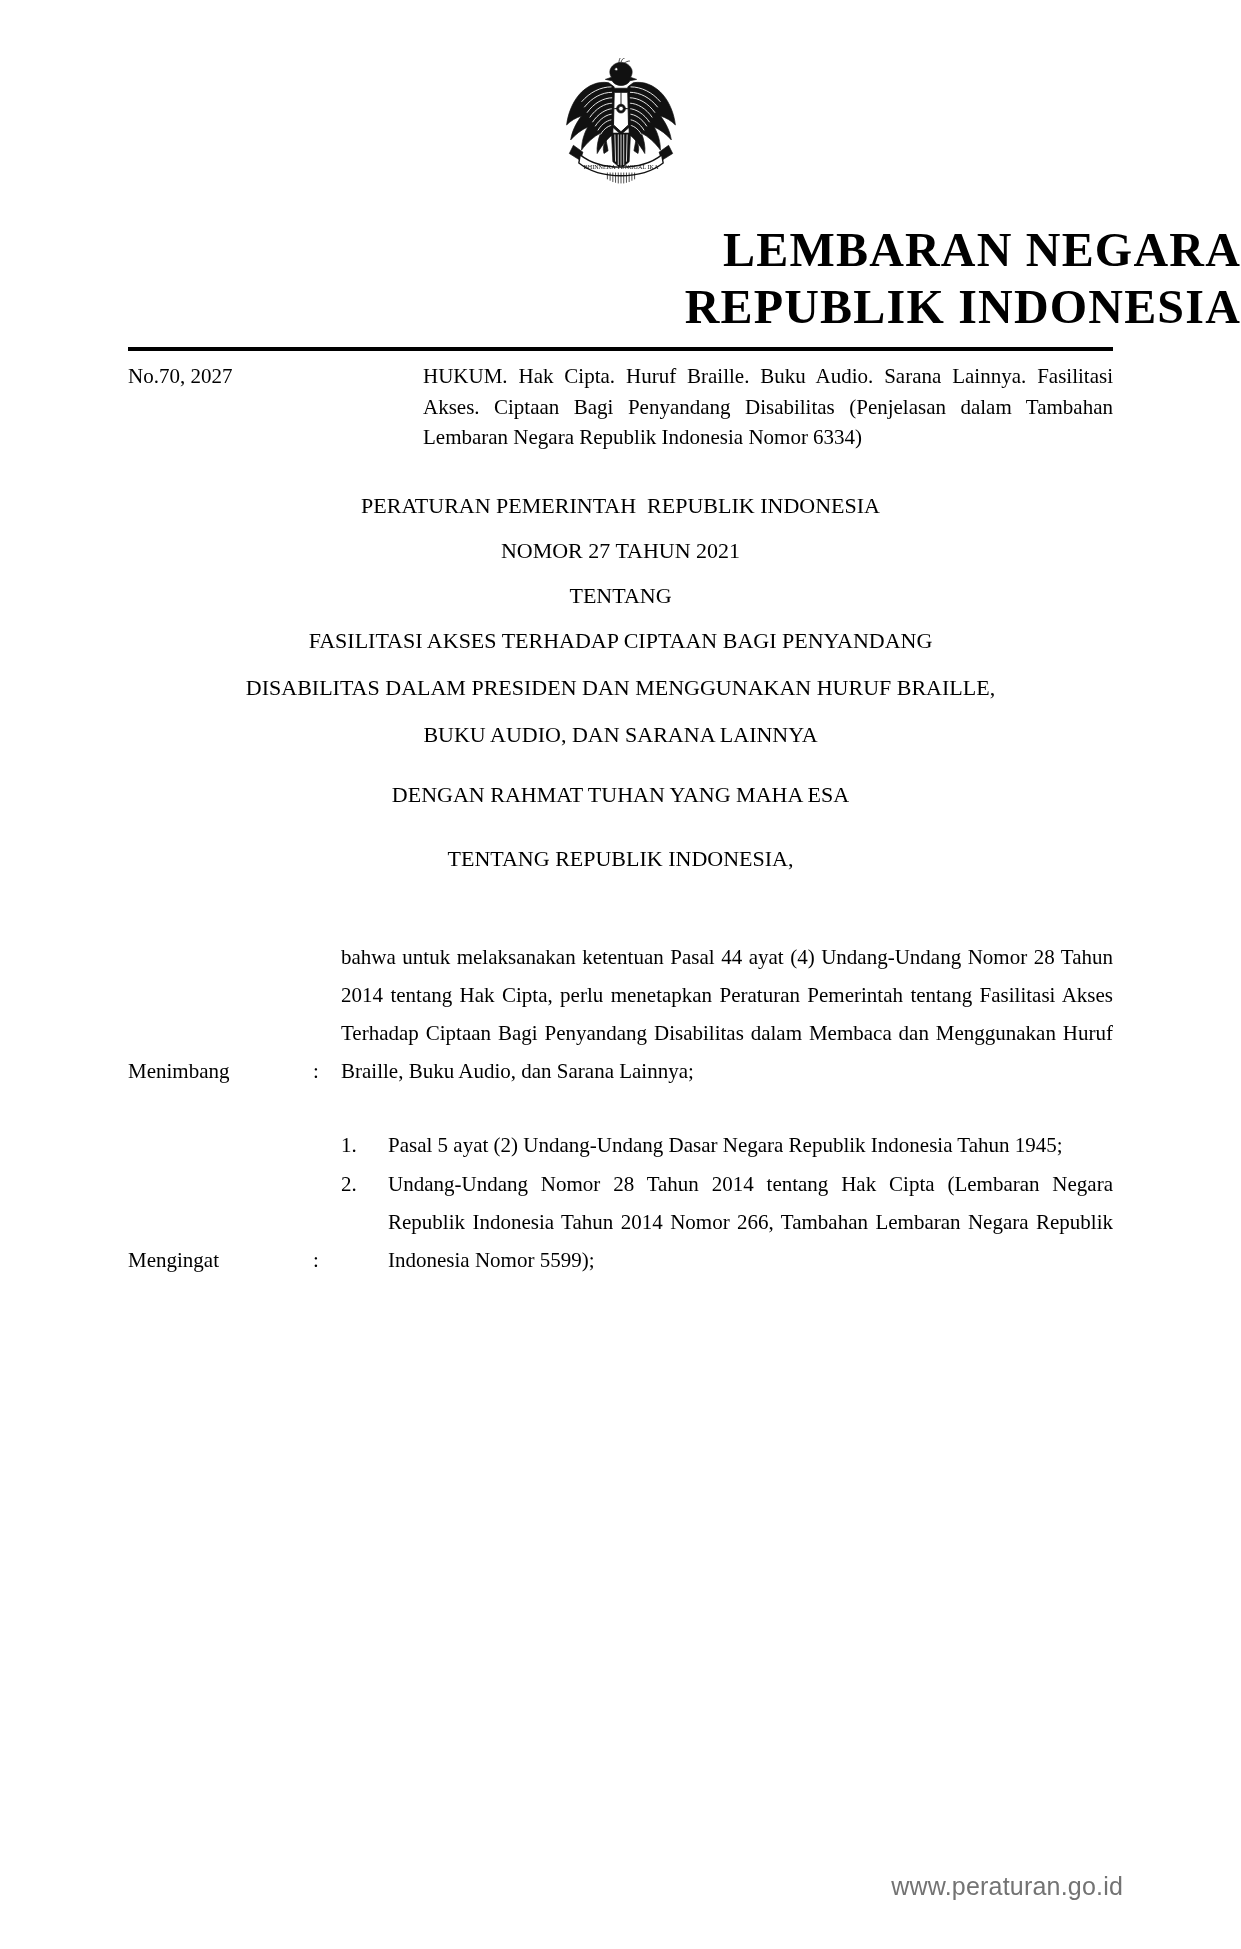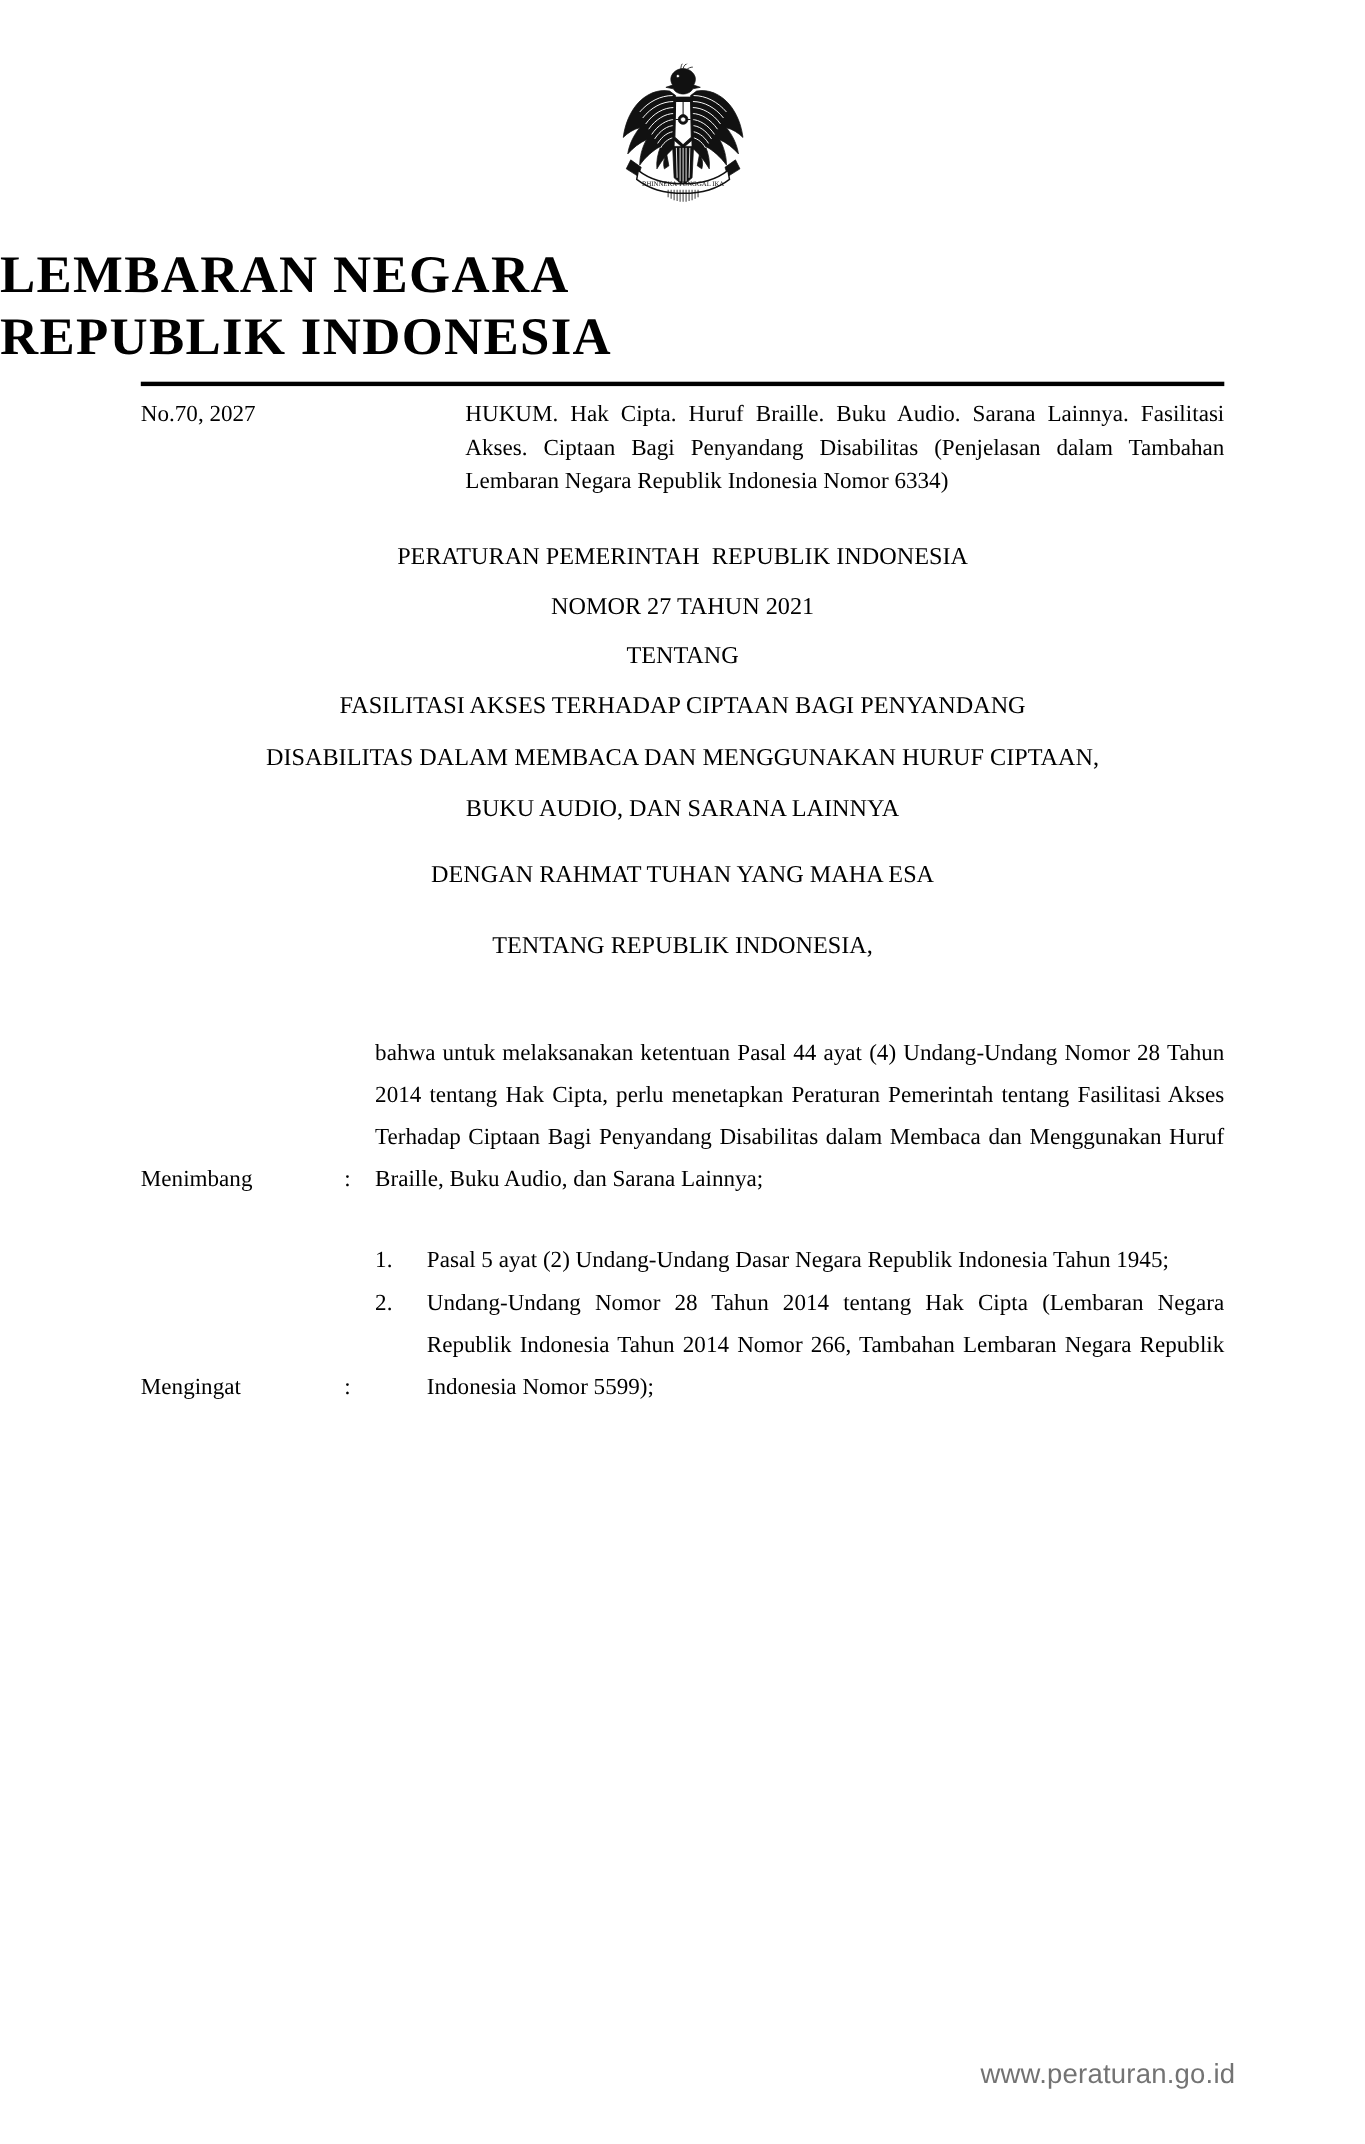--- a/index.html
+++ b/index.html
@@ -30,21 +30,21 @@
     padding-top: 58px;
   }
   .emblem {
     width: 136px;
     height: 140px;
     display: block;
   }
 
   
   .masthead {
-    text-align: left;
+    text-align: right;
     margin-top: 24px;
   }
   .masthead-line {
     font-family: "Liberation Serif", "DejaVu Serif", serif;
     font-weight: bold;
     font-size: 48px;
     letter-spacing: 1.2px;
     line-height: 1.18;
     white-space: nowrap;
   }
@@ -262,21 +262,21 @@
   <div class="meta-row">
     <div class="meta-no">No.70, 2027</div>
     <div class="meta-desc">HUKUM. Hak Cipta. Huruf Braille. Buku Audio. Sarana Lainnya. Fasilitasi Akses. Ciptaan Bagi Penyandang Disabilitas (Penjelasan dalam Tambahan Lembaran Negara Republik Indonesia Nomor 6334)</div>
   </div>
 
   <div class="title-block">
     <div class="title-line">PERATURAN PEMERINTAH  REPUBLIK INDONESIA</div>
     <div class="title-line">NOMOR 27 TAHUN 2021</div>
     <div class="title-line">TENTANG</div>
     <div class="title-line subject">FASILITASI AKSES TERHADAP CIPTAAN BAGI PENYANDANG</div>
-    <div class="title-line subject">DISABILITAS DALAM MEMBACA DAN MENGGUNAKAN HURUF CIPTAAN,</div>
+    <div class="title-line subject">DISABILITAS DALAM PRESIDEN DAN MENGGUNAKAN HURUF BRAILLE,</div>
     <div class="title-line subject">BUKU AUDIO, DAN SARANA LAINNYA</div>
     <div class="title-line title-gap-1">DENGAN RAHMAT TUHAN YANG MAHA ESA</div>
     <div class="title-line title-gap-2">TENTANG REPUBLIK INDONESIA,</div>
   </div>
 
   <div class="clauses">
 
     <div class="clause">
       <div class="clause-label">Menimbang</div>
       <div class="clause-colon">:</div>

